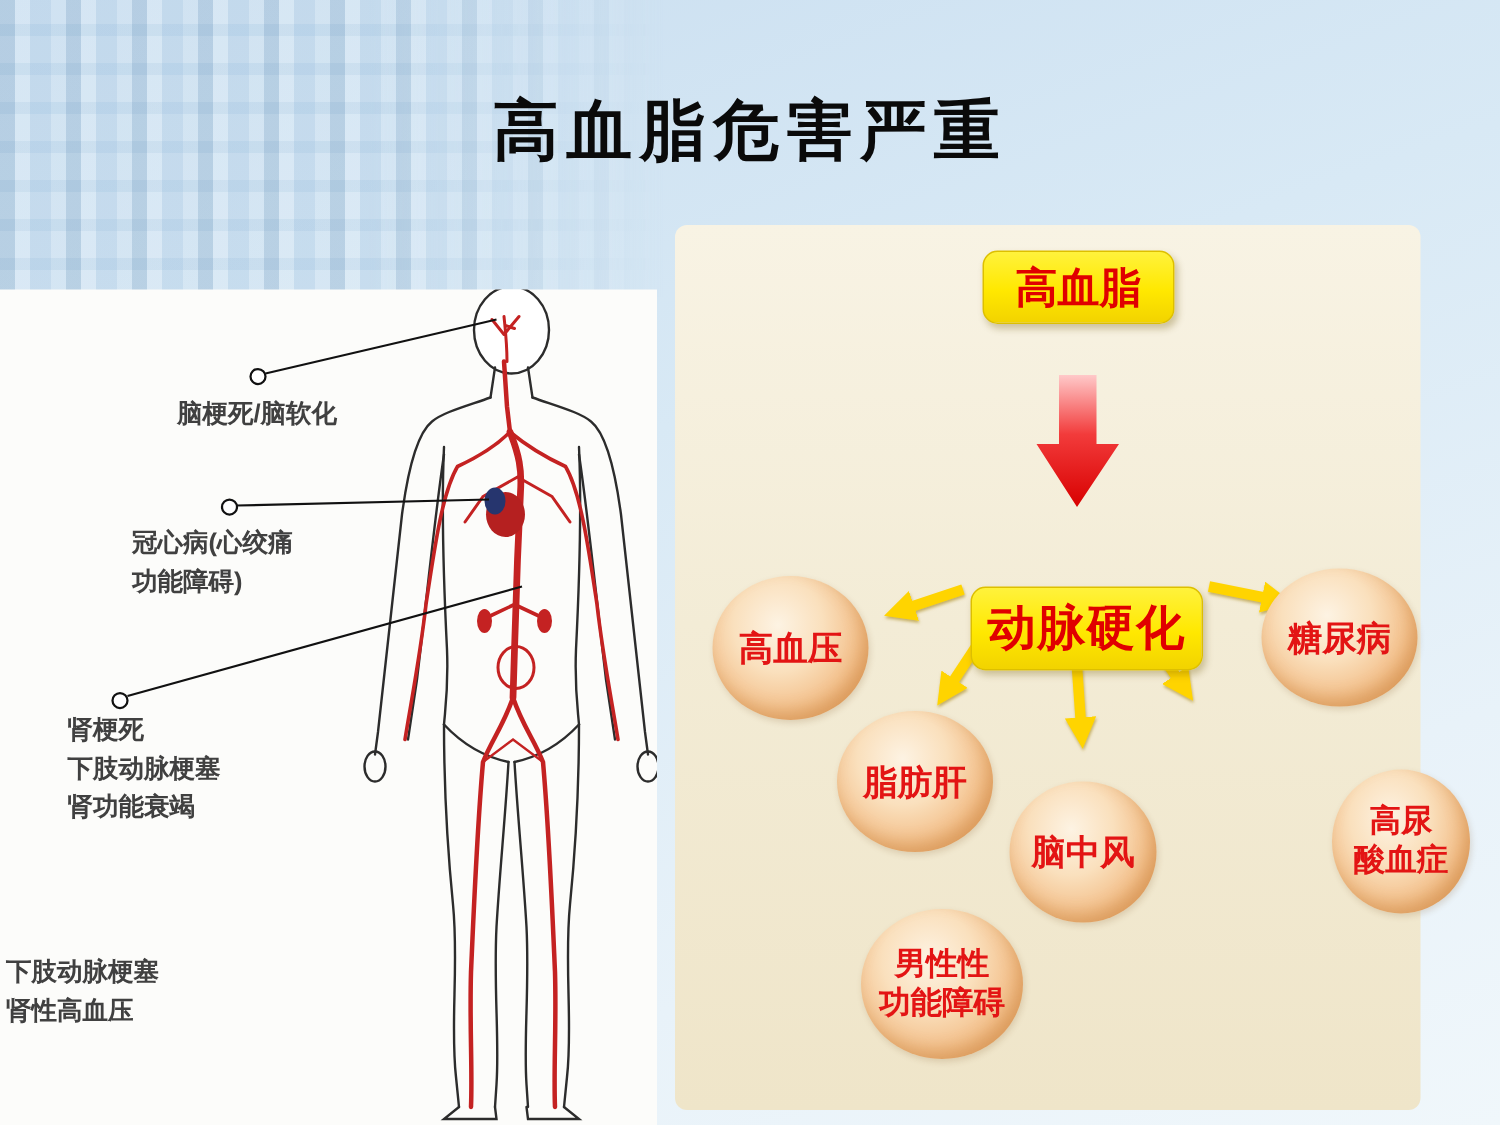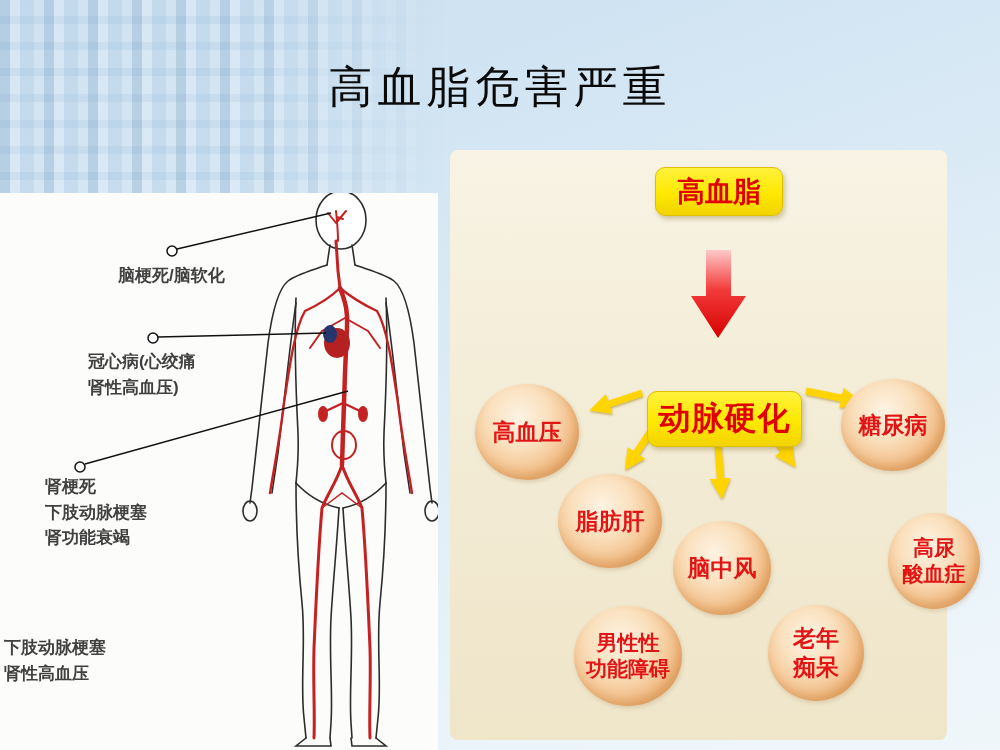--- a/index.html
+++ b/index.html
@@ -17,21 +17,21 @@
   .bg-stripes {
     position:absolute; left:0; top:0; width:445px; height:198px;
     background-image:
       repeating-linear-gradient(90deg, rgba(140,175,205,.40) 0 10px, rgba(225,238,248,.28) 10px 20px, rgba(170,200,226,.38) 20px 34px, rgba(205,225,240,.22) 34px 44px),
       repeating-linear-gradient(0deg, rgba(255,255,255,.14) 0 18px, rgba(150,185,215,.16) 18px 26px);
     -webkit-mask-image: linear-gradient(90deg, #000 55%, rgba(0,0,0,0) 100%);
     mask-image: linear-gradient(90deg, #000 55%, rgba(0,0,0,0) 100%);
   }
   .title {
     position:absolute; top:58px; left:0; width:100%;
-    text-align:center; font-size:44px; font-weight:400; color:#0a0a0a;
+    text-align:center; font-size:44px; font-weight:700; color:#0a0a0a;
     letter-spacing:5px;
   }
 
   
   .left-panel {
     position:absolute; left:0; top:193px; width:438px; height:557px;
     background:#fcfcfa;
   }
   .left-panel svg { position:absolute; left:0; top:0; }
   .label {
@@ -132,21 +132,21 @@
         <line x1="158" y1="144" x2="326" y2="140"></line>
         <line x1="85" y1="271" x2="348" y2="198"></line>
         <circle cx="172" cy="58" r="5" fill="#ffffff"></circle>
         <circle cx="153" cy="145" r="5" fill="#ffffff"></circle>
         <circle cx="80" cy="274" r="5" fill="#ffffff"></circle>
       </g>
     </svg>
 
     <div class="label label-brain">脑梗死/脑软化</div>
     <div class="label label-heart">冠心病(心绞痛
-肾性高血压)</div>
+功能障碍)</div>
     <div class="label label-kidney">肾梗死
 下肢动脉梗塞
 肾功能衰竭</div>
     <div class="label label-leg">下肢动脉梗塞
 肾性高血压</div>
   </div>
 
   <div class="right-panel">
 
     <svg class="arrows" width="497" height="590" viewBox="0 0 497 590">
@@ -179,17 +179,15 @@
     <div class="ybox ybox-intermediate">动脉硬化</div>
 
     <div class="bubble b-hypertension">高血压</div>
     <div class="bubble b-diabetes">糖尿病</div>
     <div class="bubble b-fattyliver">脂肪肝</div>
     <div class="bubble b-stroke">脑中风</div>
     <div class="bubble b-uricacid">高尿
 酸血症</div>
     <div class="bubble b-male">男性性
 功能障碍</div>
-    <div class="bubble b-dementia">老年
-痴呆</div>
   </div>
 
 </div>
 
 </body></html>

